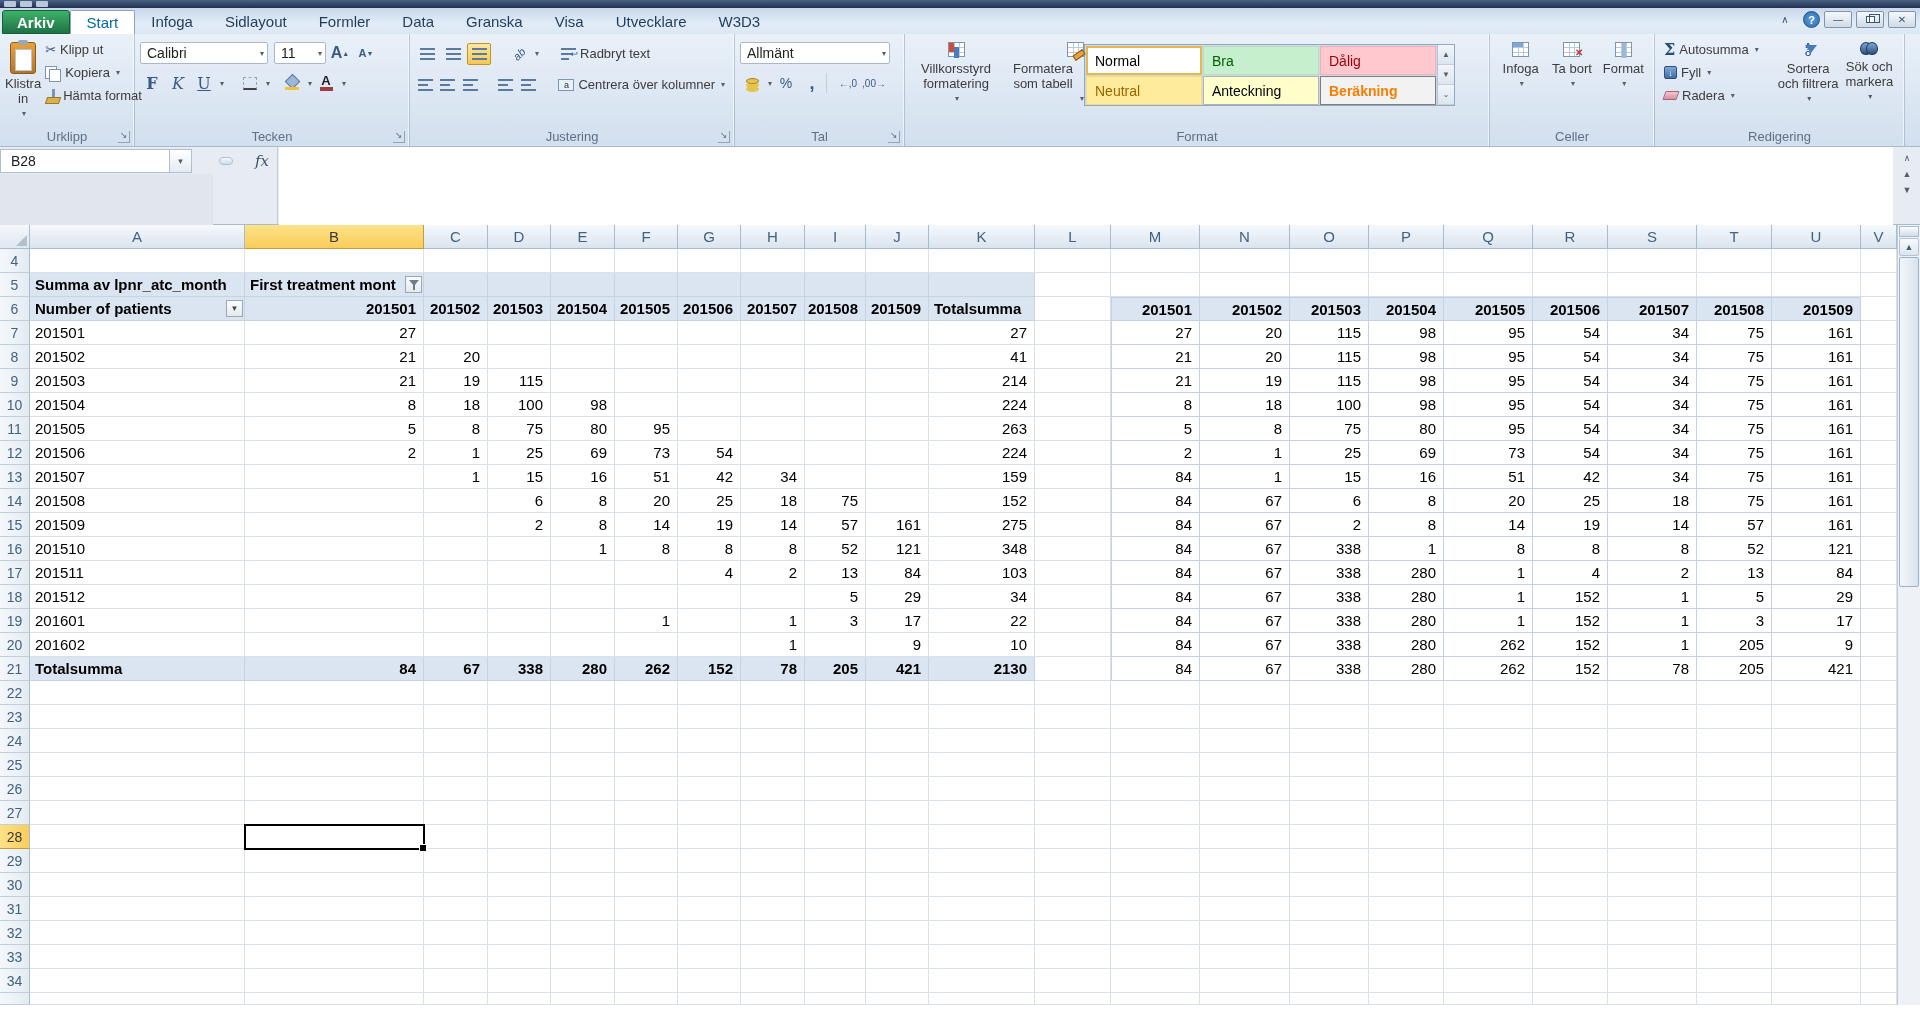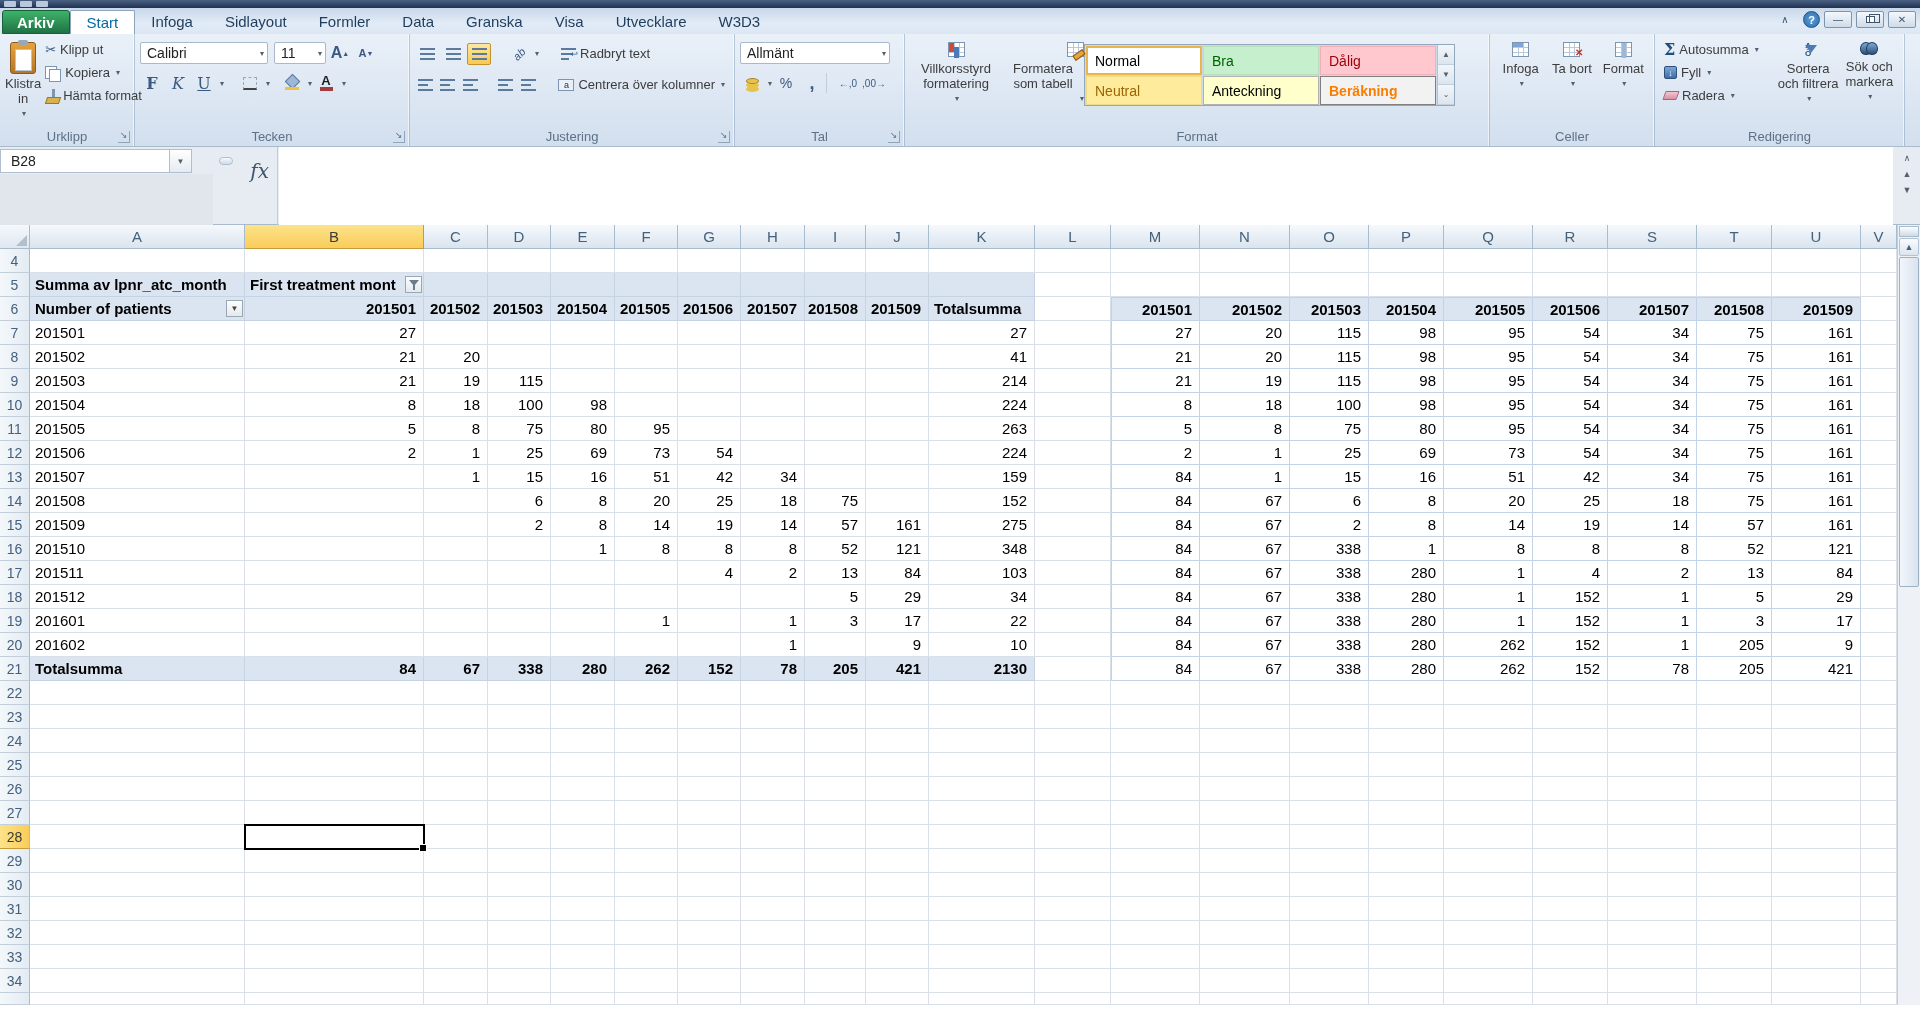--- a/index.html
+++ b/index.html
@@ -141,22 +141,22 @@
   
   .fbar { position:absolute; left:0; top:147px; width:1920px; height:78px; background:#e7ecf2;
     border-bottom:1px solid #a9bacb; }
   .namebox { position:absolute; left:0; top:2px; width:170px; height:24px; background:#fff;
     border:1px solid #b0bfcf; font-size:14px; color:#222; display:flex; align-items:center; padding-left:10px; }
   .nb-dd { position:absolute; left:170px; top:2px; width:22px; height:24px; display:flex;
     align-items:center; justify-content:center; font-size:8px; color:#55606b;
     border:1px solid #b0bfcf; border-left:none; background:linear-gradient(180deg,#fff,#e4ebf2); }
   .nb-under { position:absolute; left:0; top:27px; width:213px; height:51px; background:#e0e6ec; }
   .fxzone { position:absolute; left:213px; top:0; width:65px; height:78px; border-right:1px solid #c2cdd9; }
-  .fx { position:absolute; right:8px; top:12px; font-family:"DejaVu Serif",serif; font-style:italic;
-    font-size:20px; color:#3e556e; }
+  .fx { position:absolute; right:8px; top:5px; font-family:"DejaVu Serif",serif; font-style:italic;
+    font-size:15px; color:#3e556e; }
   .grip { position:absolute; left:6px; top:10px; width:14px; height:8px; border-radius:4px;
     background:linear-gradient(180deg,#f6f9fc,#cfdbe8); border:1px solid #b0bfcf; }
   .finput { position:absolute; left:279px; top:0; width:1614px; height:78px; background:#fff; }
   .fbar-arrows { position:absolute; right:2px; top:2px; width:22px; height:74px; display:flex;
     flex-direction:column; align-items:center; gap:6px; padding-top:4px; font-size:9px; color:#55606b; }
 
   
   .sheet { position:absolute; left:0; top:225px; width:1897px; height:780px; background:#fff; }
   .colhead { display:flex; height:24px; }
   .corner { width:30px; height:24px; background:linear-gradient(180deg,#f4f8fb,#dfe7f0);

